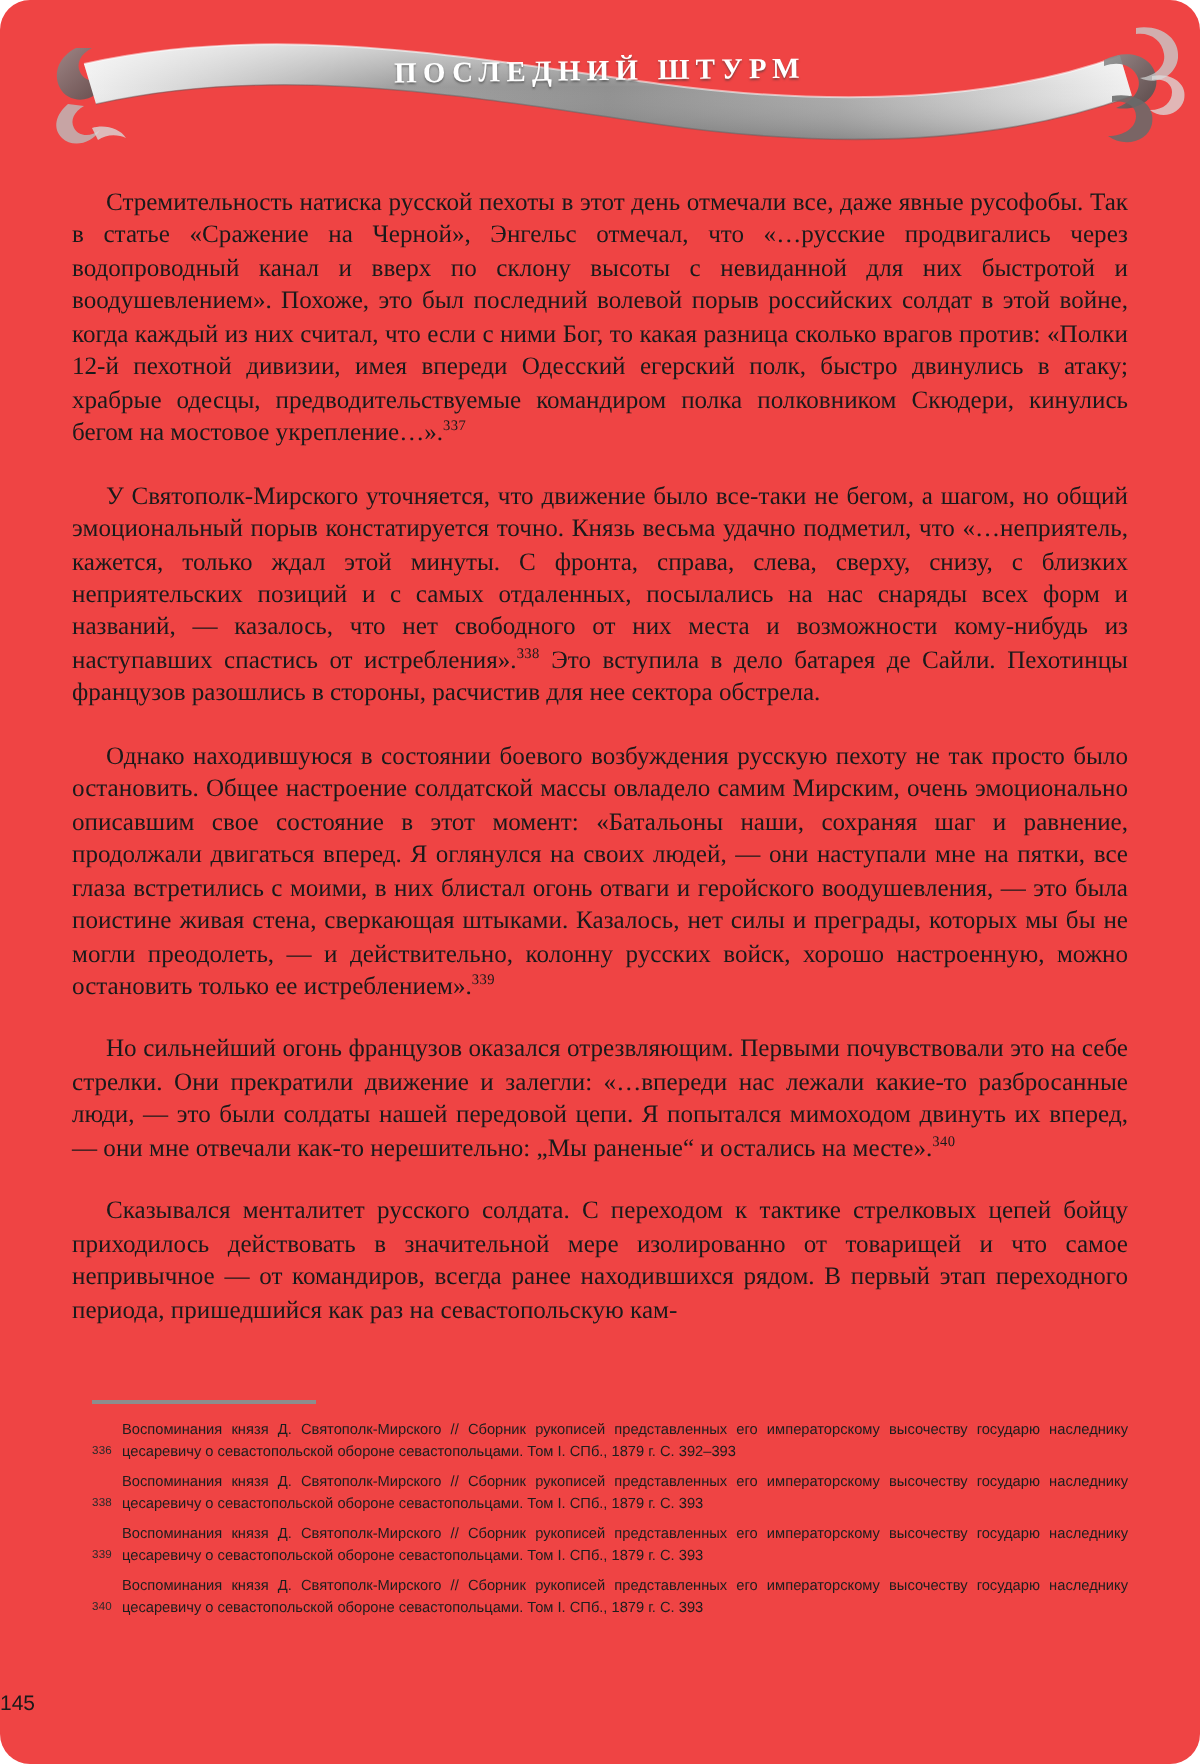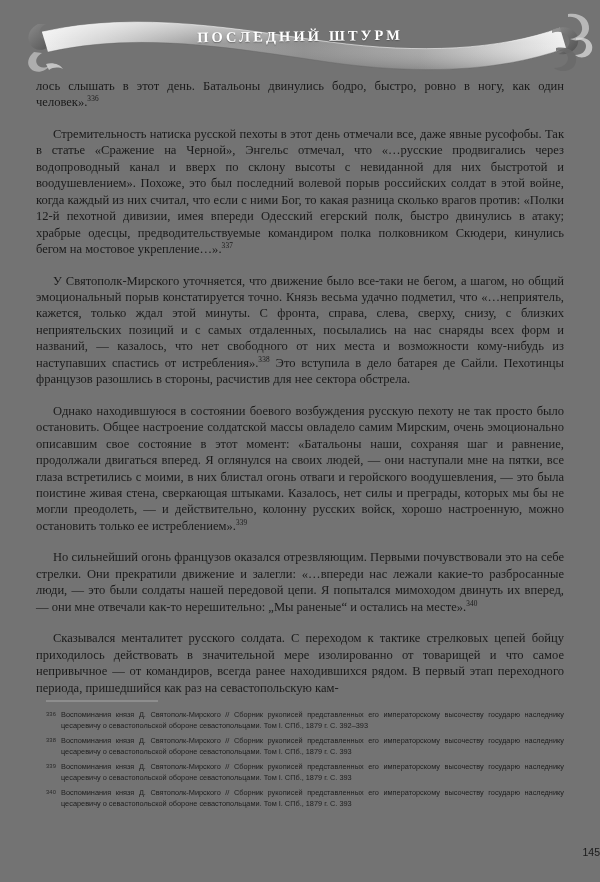--- a/index.html
+++ b/index.html
@@ -14,21 +14,22 @@
     position: relative;
     overflow: hidden;
     font-family: "Liberation Serif", "DejaVu Serif", serif;
     color: #1a1a1a;
     -webkit-font-smoothing: antialiased;
   }
 
   .page {
     position: absolute;
     inset: 0;
-    background: #737373;
+    background: #ef4444;
+    border-radius: 15px;
   }
 
   
   .header-banner {
     position: absolute;
     left: 0;
     top: 2px;
     width: 600px;
     height: 78px;
   }
@@ -89,21 +90,21 @@
     font-family: "Liberation Sans", "DejaVu Sans", sans-serif;
   }
   .fn-rule {
     width: 112px;
     height: 1.6px;
     background: #8d8d8d;
     margin: 0 0 7px 10px;
   }
   .footnote {
     display: flex;
-    align-items: flex-start;
+    align-items: flex-end;
     margin-bottom: 3.5px;
   }
   .fn-num {
     width: 20px;
     flex: 0 0 20px;
     font-size: 5.8px;
     line-height: 9px;
     padding-top: 1px;
     text-align: right;
     padding-right: 5px;
@@ -118,21 +119,21 @@
     text-justify: inter-word;
     color: #1d1d1d;
   }
 
   
   .page-number {
     position: absolute;
     left: 0;
     top: 846px;
     width: 600px;
-    text-align: right;
+    text-align: left;
     font-family: "Liberation Sans", "DejaVu Sans", sans-serif;
     font-size: 10.5px;
     color: #1a1a1a;
   }
 </style>
 </head>
 <body>
 
 <div class="page">
 
@@ -185,21 +186,20 @@
         <path d="M556 46 C 568 44, 578 50, 576 60 C 574 69, 562 72, 554 66 C 562 66, 568 62, 568 56 C 568 51, 563 48, 556 49 Z" fill="#6a6a6a" opacity="0.88"></path>
         <path d="M568 12 C 580 10, 590 17, 589 27 C 588 36, 578 41, 570 37 C 578 36, 583 31, 582 25 C 581 18, 575 14, 568 15 Z" fill="#c9c9c9" opacity="0.8"></path>
         <path d="M576 36 C 586 34, 594 40, 592 48 C 590 55, 581 58, 575 53 C 582 53, 586 49, 586 44 C 586 40, 582 37, 576 38 Z" fill="#dcdcdc" opacity="0.75"></path>
       </g>
     </svg>
     <div class="banner-title">ПОСЛЕДНИЙ ШТУРМ</div>
   </div>
 
   <div class="body-text">
 
-    <p><span>лось слышать в этот день. Батальоны двинулись бодро, быстро, ровно в ногу, как один человек».</span><sup class="fn">336</sup></p>
 
     <p class="indent"><span>Стремительность натиска русской пехоты в этот день отмечали все, даже явные русофобы. Так в статье «Сражение на Черной», Энгельс отмечал, что «…русские продвигались через водопроводный канал и вверх по склону высоты с невиданной для них быстротой и воодушевлением». Похоже, это был последний волевой порыв российских солдат в этой войне, когда каждый из них считал, что если с ними Бог, то какая разница сколько врагов против: «Полки 12-й пехотной дивизии, имея впереди Одесский егерский полк, быстро двинулись в атаку; храбрые одесцы, предводительствуемые командиром полка полковником Скюдери, кинулись бегом на мостовое укрепление…».</span><sup class="fn">337</sup></p>
 
     <p class="indent"><span>У Святополк-Мирского уточняется, что движение было все-таки не бегом, а шагом, но общий эмоциональный порыв констатируется точно. Князь весьма удачно подметил, что «…неприятель, кажется, только ждал этой минуты. С фронта, справа, слева, сверху, снизу, с близких неприятельских позиций и с самых отдаленных, посылались на нас снаряды всех форм и названий, — казалось, что нет свободного от них места и возможности кому-нибудь из наступавших спастись от истребления».</span><sup class="fn">338</sup><span> Это вступила в дело батарея де Сайли. Пехотинцы французов разошлись в стороны, расчистив для нее сектора обстрела.</span></p>
 
     <p class="indent"><span>Однако находившуюся в состоянии боевого возбуждения русскую пехоту не так просто было остановить. Общее настроение солдатской массы овладело самим Мирским, очень эмоционально описавшим свое состояние в этот момент: «Батальоны наши, сохраняя шаг и равнение, продолжали двигаться вперед. Я оглянулся на своих людей, — они наступали мне на пятки, все глаза встретились с моими, в них блистал огонь отваги и геройского воодушевления, — это была поистине живая стена, сверкающая штыками. Казалось, нет силы и преграды, которых мы бы не могли преодолеть, — и действительно, колонну русских войск, хорошо настроенную, можно остановить только ее истреблением».</span><sup class="fn">339</sup></p>
 
     <p class="indent"><span>Но сильнейший огонь французов оказался отрезвляющим. Первыми почувствовали это на себе стрелки. Они прекратили движение и залегли: «…впереди нас лежали какие-то разбросанные люди, — это были солдаты нашей передовой цепи. Я попытался мимоходом двинуть их вперед, — они мне отвечали как-то нерешительно: „Мы раненые“ и остались на месте».</span><sup class="fn">340</sup></p>
 
     <p class="indent">Сказывался менталитет русского солдата. С переходом к тактике стрелковых цепей бойцу приходилось действовать в значительной мере изолированно от товарищей и что самое непривычное — от командиров, всегда ранее находившихся рядом. В первый этап переходного периода, пришедшийся как раз на севастопольскую кам-</p>

